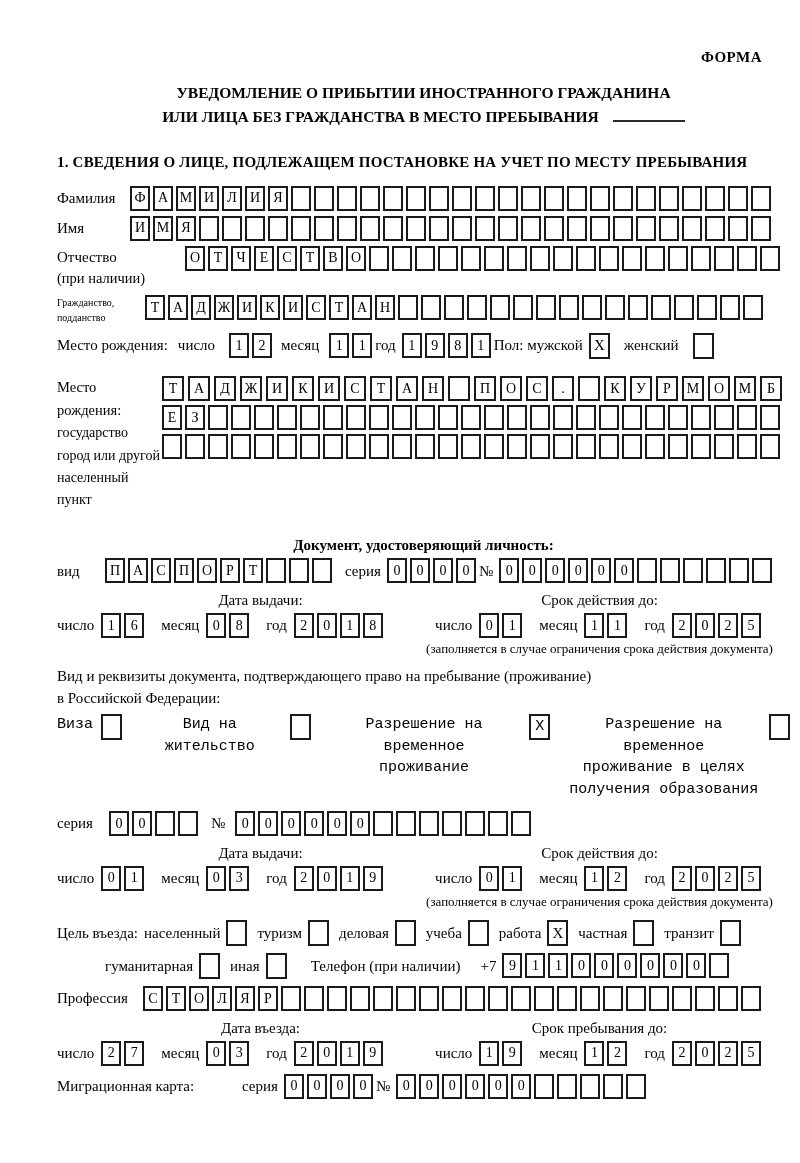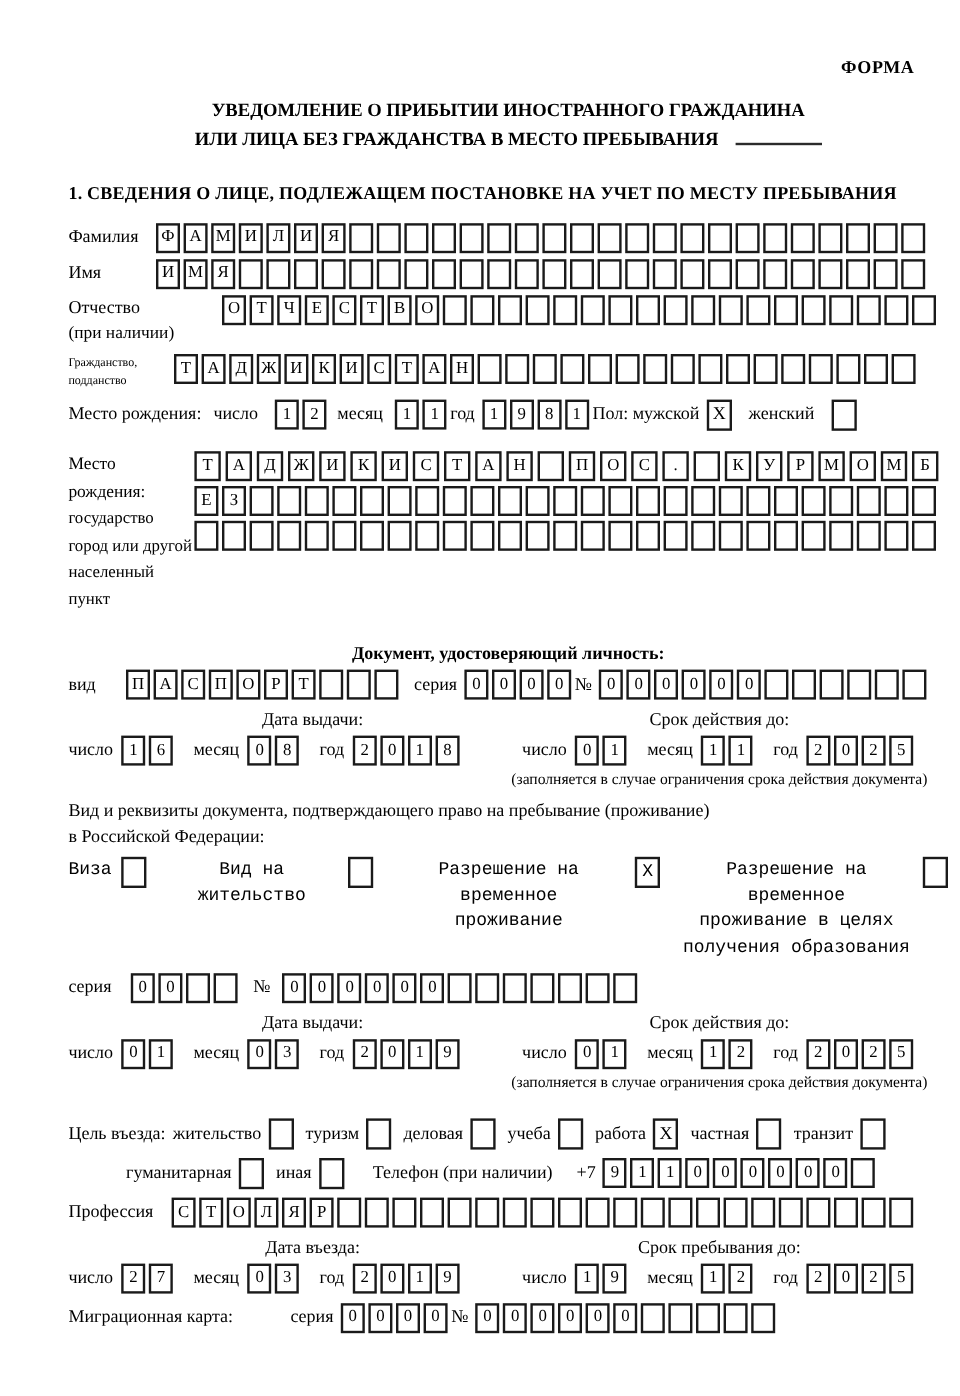--- a/index.html
+++ b/index.html
@@ -517,23 +517,23 @@
             <span class="cell">2</span>
             <span class="cell">0</span>
             <span class="cell">2</span>
             <span class="cell">5</span>
           </span>
       </div>
       <div class="note">(заполняется в случае ограничения срока действия документа)</div>
     </div>
   </div>
 
-  <div class="purp-row" style="margin-top:22px">
+  <div class="purp-row" style="margin-top:10px">
     <span class="plbl">Цель въезда:</span>
-    <span class="plbl">жительство</span>
+    <span class="plbl">населенный</span>
     <span class="cbox"></span>
     <span class="plbl">туризм</span>
     <span class="cbox"></span>
     <span class="plbl">деловая</span>
     <span class="cbox"></span>
     <span class="plbl">учеба</span>
     <span class="cbox"></span>
     <span class="plbl">работа</span>
     <span class="cbox">X</span>
     <span class="plbl">частная</span>

